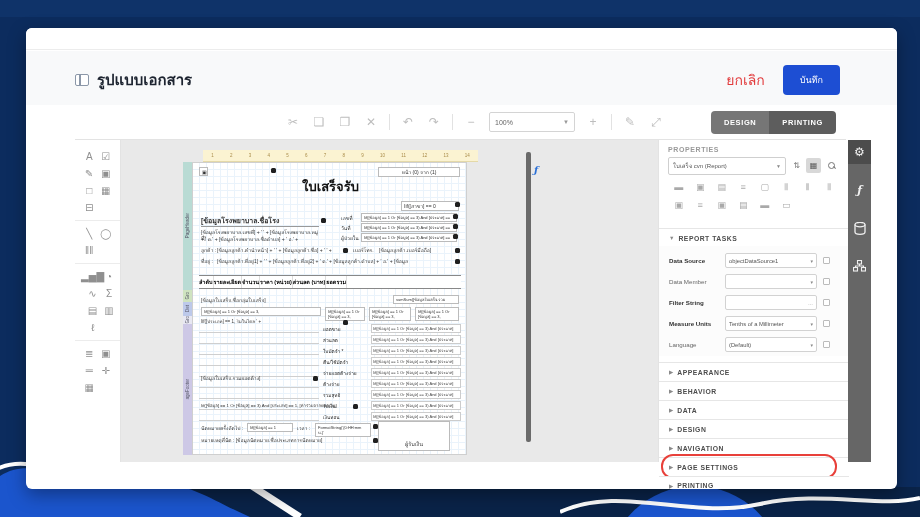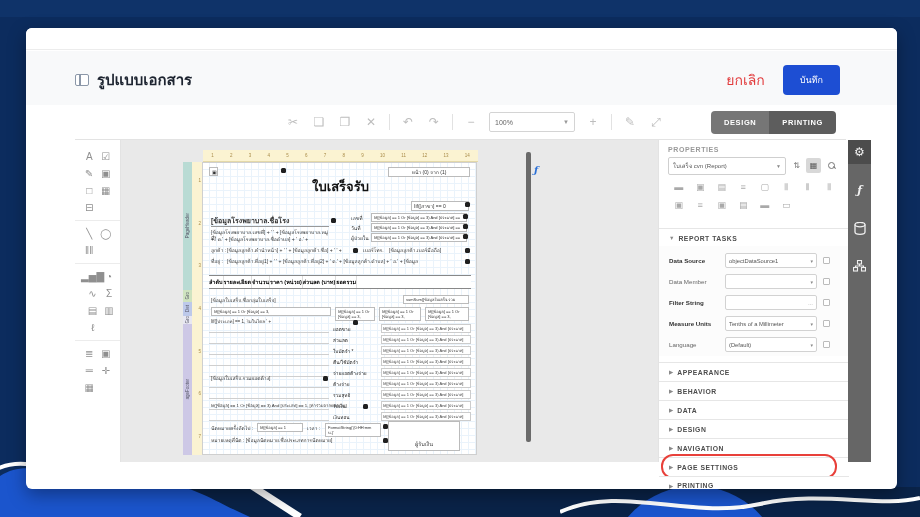--- a/index.html
+++ b/index.html
@@ -56,21 +56,21 @@
   #band-strip { left:61px; top:22px; width:9px; height:293px; }
   .band-seg { width:9px; display:flex; align-items:center; justify-content:center; }
   .band-seg span { writing-mode:vertical-rl; transform:rotate(180deg); font-size:4.5px; color:#556; white-space:nowrap; overflow:hidden; }
   #ruler-v { left:70px; top:22px; width:11px; height:293px; background:#fbf3d2; border-right:1px solid #e4d9a8;
     display:flex; flex-direction:column; justify-content:space-between; padding:16px 1px; }
   #ruler-v div { font-size:4.5px; color:#a98c4a; text-align:right; }
   #ruler-h { left:81px; top:10px; width:275px; height:12px; background:#fbf3d2; border-bottom:1px solid #e4d9a8;
     display:flex; align-items:center; justify-content:space-around; }
   #ruler-h div { font-size:4.5px; color:#a98c4a; }
 
-  #report-page { left:80px; top:22px; width:275px; height:293px; background:#fff; border:1px solid #cfcfcf;
+  #report-page { left:70px; top:22px; width:275px; height:293px; background:#fff; border:1px solid #cfcfcf;
     background-image:
       repeating-linear-gradient(to right, transparent 0 6px, #eaf3fb 6px 7px),
       repeating-linear-gradient(to bottom, transparent 0 6px, #eaf3fb 6px 7px); }
   .rp { position:absolute; font-size:5px; color:#333; line-height:1.25; }
   .rp.box { border:1px solid #bbb; background:#fff; padding:1px 2px; }
   .rp.bold { font-weight:bold; }
   .lk { position:absolute; width:5px; height:5px; background:#1f1f1f; border-radius:1.5px; }
   #rpt-title { font-size:13px; font-weight:bold; color:#111; }
   #rpt-table-head { display:flex; border-top:1px solid #888; border-bottom:1px solid #888; background:#fff; }
   #rpt-table-head div { font-size:5.5px; font-weight:bold; text-align:center; padding:2px 0; border-right:1px solid #ddd; }

